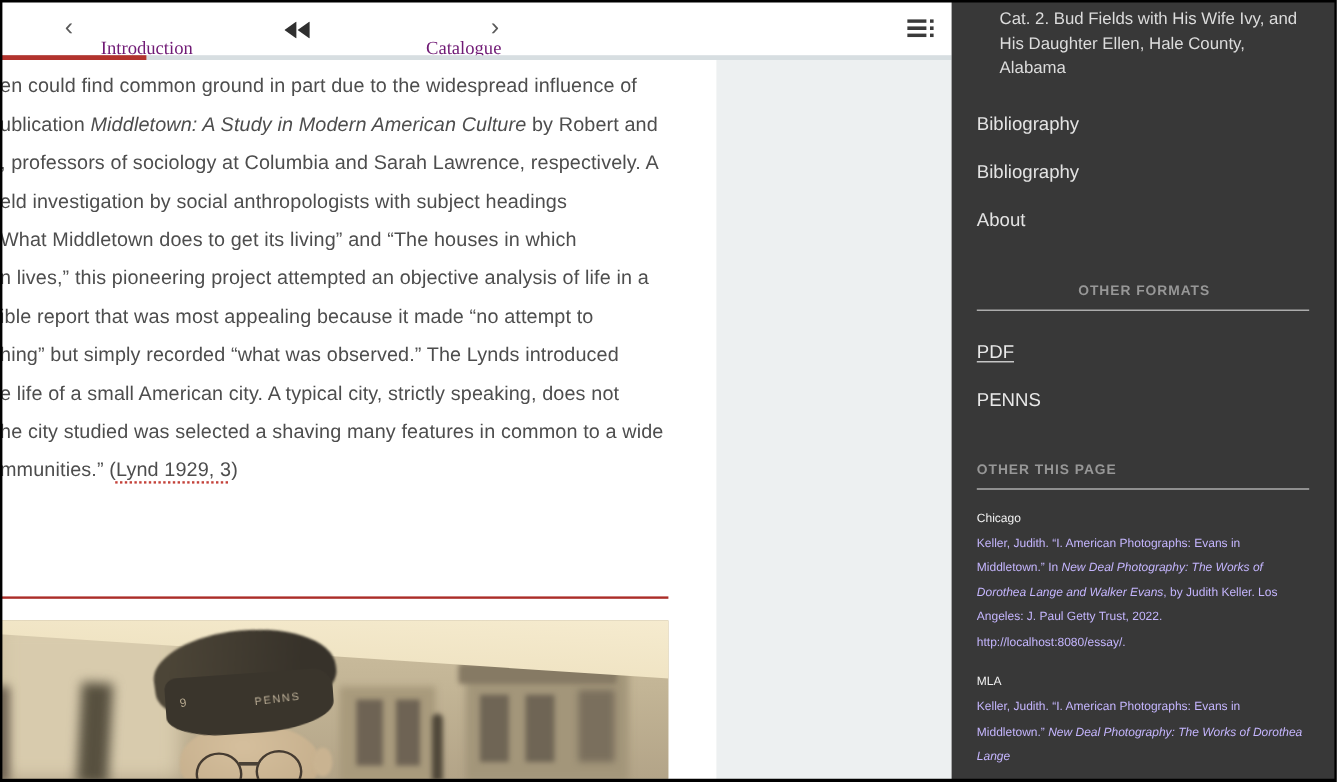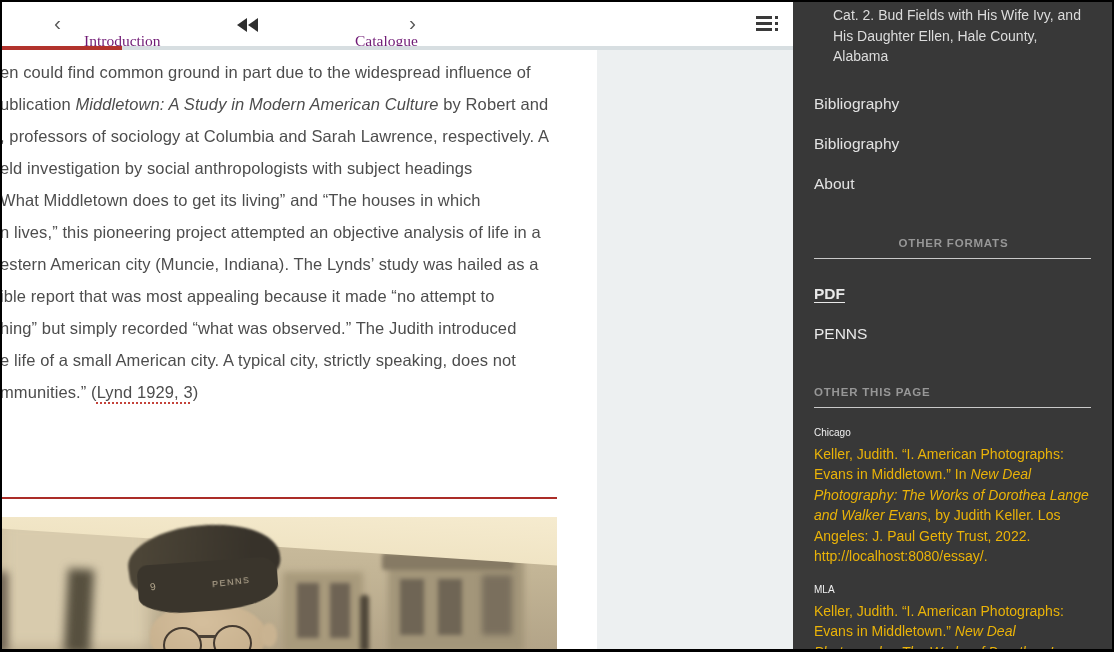--- a/index.html
+++ b/index.html
@@ -62,26 +62,26 @@
   
   .sidebar { position:absolute; left:793px; top:0; width:321px; height:652px; background:#383838; z-index:10; overflow:hidden; padding:0 21px; color:#e3e3e3; }
   .toc-current { padding-top:5px; margin-left:19px; font-size:14px; line-height:20.5px; color:#dcdcdc; cursor:pointer; }
   .side-nav-item { margin-top:20px; font-size:15.5px; line-height:20px; color:#e3e3e3; cursor:pointer; }
   .side-nav-item.first { margin-top:27px; }
   .side-heading { font-size:11.5px; font-weight:bold; letter-spacing:0.8px; color:#979797; line-height:14px; }
   .h-formats { margin-top:42px;text-align:center; }
   .h-cite { margin-top:41px; }
   .side-hr { border:none; border-top:1px solid #c9c9c9; margin-top:8px; width:277px; }
   .format-link { font-size:15.5px; line-height:20px; color:#e9e9e9; cursor:pointer; }
-  .fmt-pdf { margin-top:25px; text-decoration:underline; text-underline-offset:3px;font-weight:bold; }
+  .fmt-pdf { margin-top:25px; text-decoration:underline; text-underline-offset:3px; }
   .fmt-epub { margin-top:20px; }
   .cite-style-label { font-size:10px; font-weight:normal; line-height:18px; color:#f0f0f0; }
   .lab-chicago { margin-top:16px; }
   .lab-mla { margin-top:14px; }
-  .cite-text { margin-top:2px; font-size:14px; line-height:20.5px; color:#eab308; width:279px; }
+  .cite-text { margin-top:2px; font-size:10px; line-height:20.5px; color:#c4b5fd; width:279px; }
   .cite-text i { font-style:italic; }
 </style>
 </head>
 <body>
 
 <div class="app">
 
   <div class="topbar">
     <span class="nav-chevron chev-prev">‹</span>
     <span class="nav-label lbl-prev">Introduction</span>
@@ -109,24 +109,24 @@
   </div>
 
   <div class="content">
     <div class="essay">
       <div class="essay-line"><span>en could find common ground in part due to the widespread influence of</span></div>
       <div class="essay-line"><span>ublication </span><i>Middletown: A Study in Modern American Culture</i><span> by Robert and</span></div>
       <div class="essay-line"><span>, professors of sociology at Columbia and Sarah Lawrence, respectively. A</span></div>
       <div class="essay-line"><span>eld investigation by social anthropologists with subject headings</span></div>
       <div class="essay-line"><span>What Middletown does to get its living” and “The houses in which</span></div>
       <div class="essay-line"><span>n lives,” this pioneering project attempted an objective analysis of life in a</span></div>
-      <div class="essay-line"><span>estern American city (Muncie, Indiana). The Lynds’ study was hailed as a</span></div>
       <div class="essay-line"><span>ible report that was most appealing because it made “no attempt to</span></div>
-      <div class="essay-line"><span>hing” but simply recorded “what was observed.” The Judith introduced</span></div>
+      <div class="essay-line"><span>hing” but simply recorded “what was observed.” The Lynds introduced</span></div>
       <div class="essay-line"><span>e life of a small American city. A typical city, strictly speaking, does not</span></div>
+      <div class="essay-line"><span>he city studied was selected a shaving many features in common to a wide</span></div>
       <div class="essay-line"><span>mmunities.” (</span><span class="cite-link">Lynd 1929, 3</span><span>)</span></div>
     </div>
     <div class="content-rule"></div>
 
     <div class="figure">
       <div class="ph ph-base"></div>
       <div class="ph ph-left-light"></div>
       <div class="ph ph-bldgA"></div>
       <div class="ph ph-winA1"></div>
       <div class="ph ph-winA2"></div>

